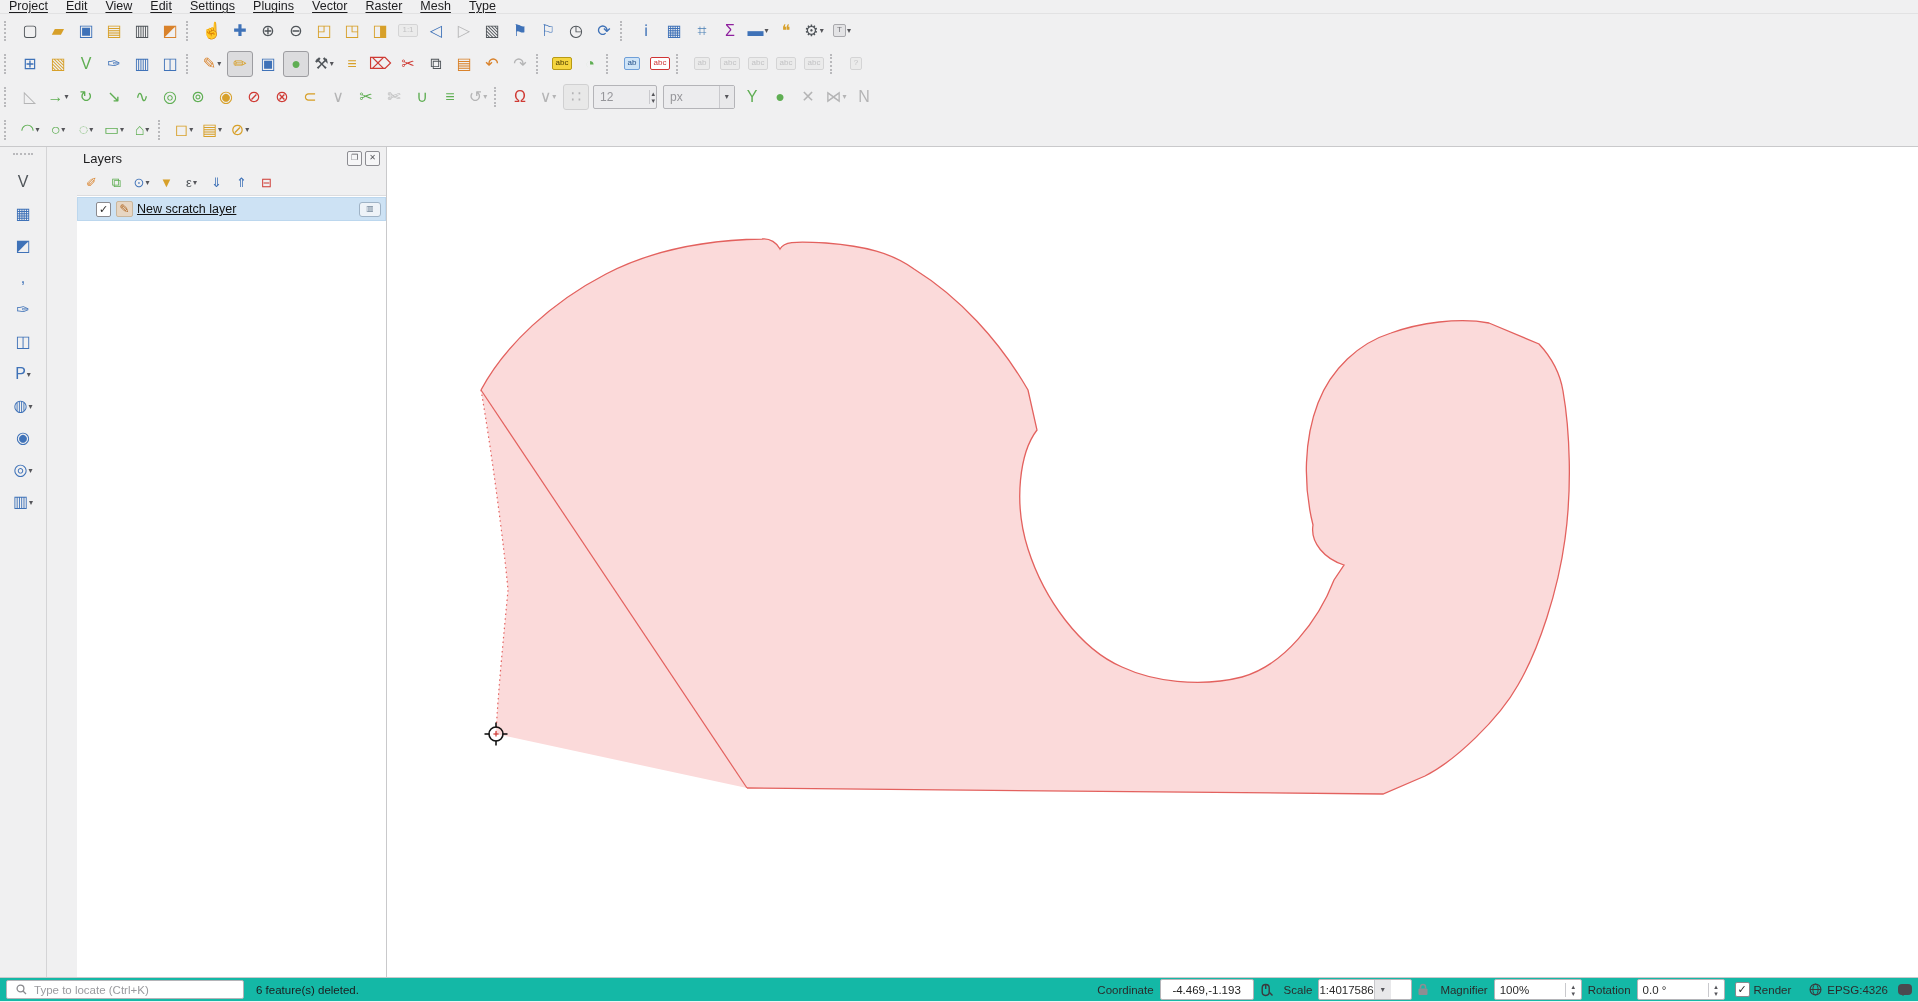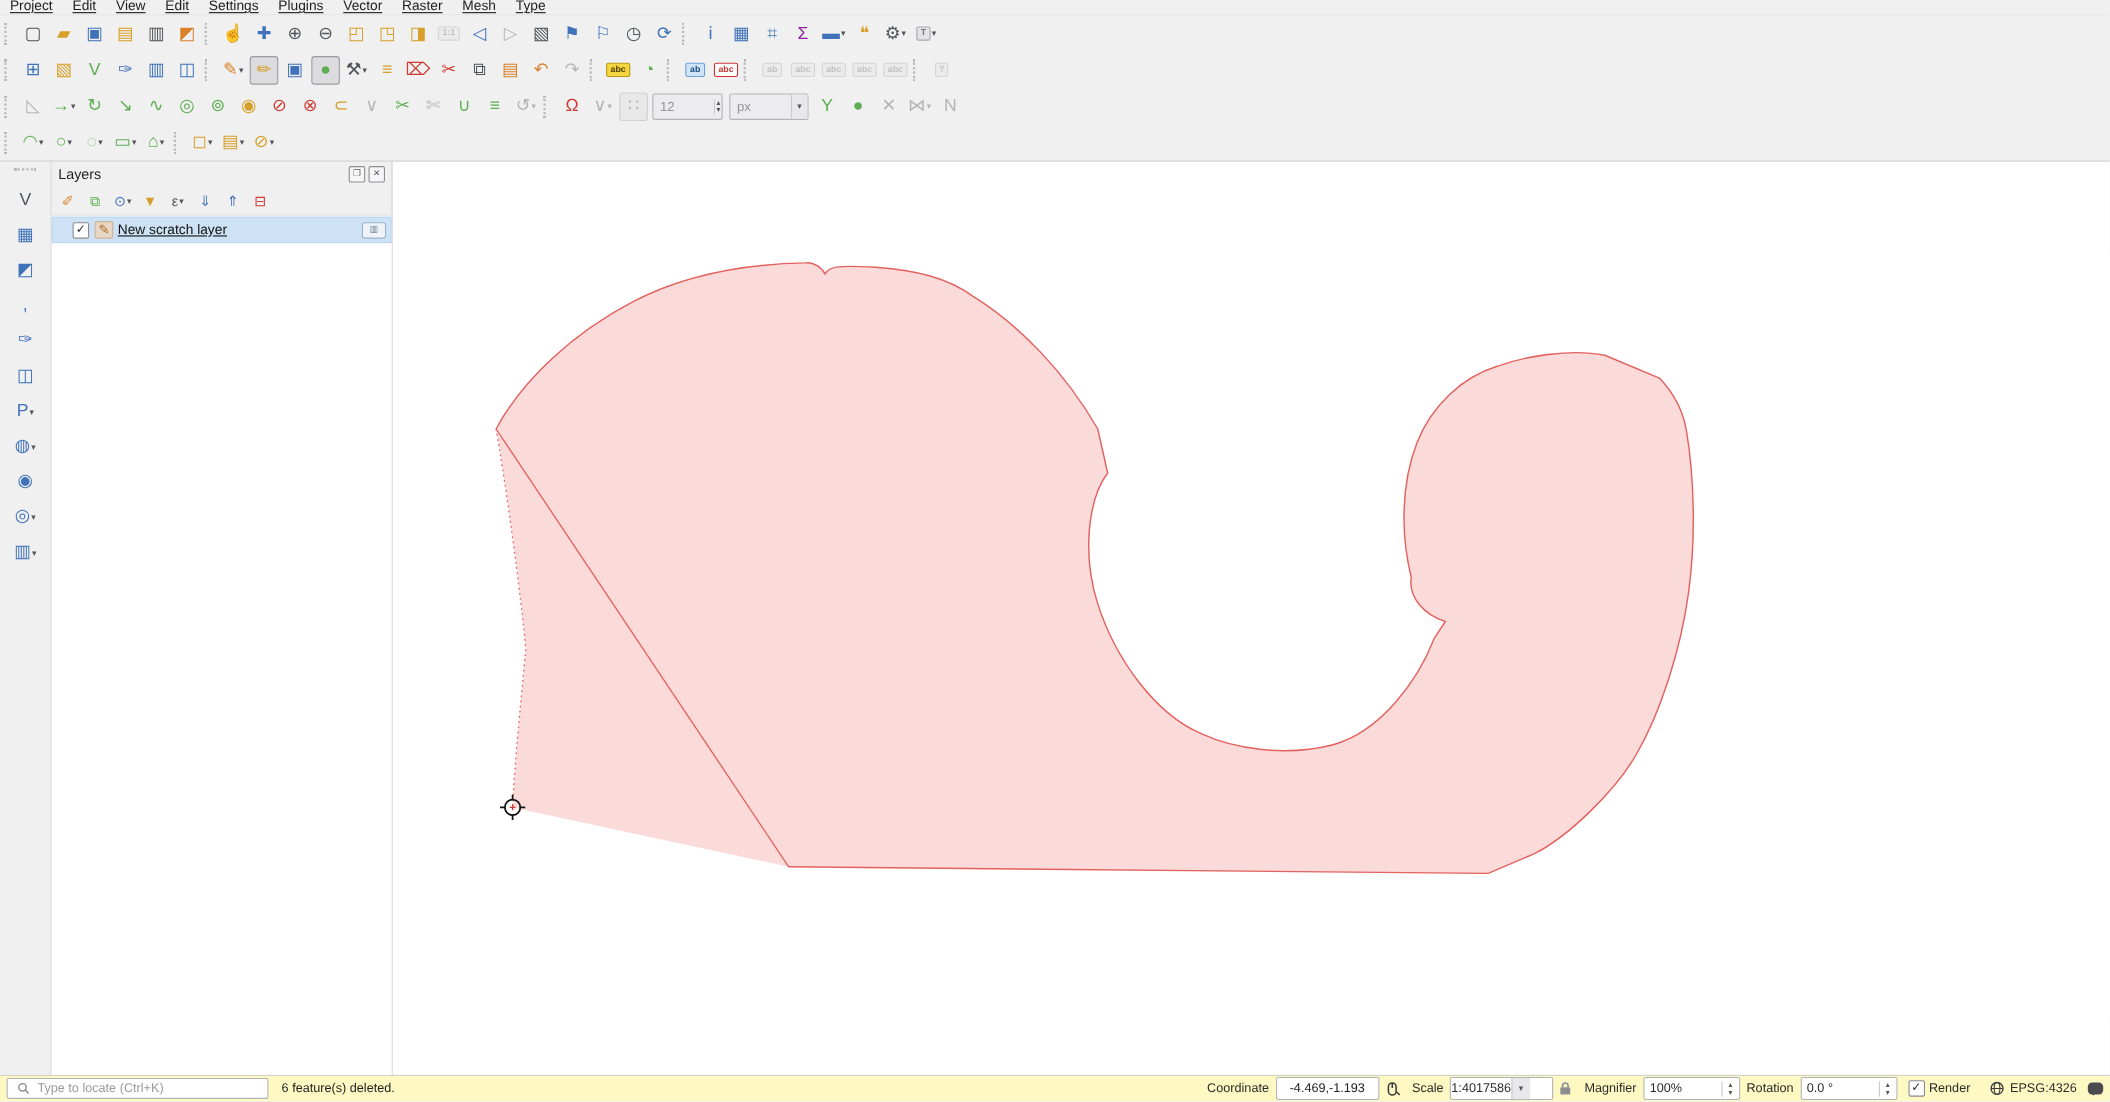--- a/index.html
+++ b/index.html
@@ -12,53 +12,53 @@
   .tgroup{display:flex;align-items:center;height:100%;}
   .handle{width:7px;height:20px;margin:0 3px 0 2px;border-left:2px dotted #b9b9bc;}
   .tb{position:relative;display:flex;align-items:center;justify-content:center;min-width:26px;height:26px;margin:0 1px;
       background:transparent;border:1px solid transparent;border-radius:3px;padding:0;}
   .tb .gl{font-size:16px;line-height:1;}
   .tb.act{background:#dcdcde;border-color:#9d9da1;}
   .tb.dis{opacity:.38;filter:grayscale(.9);}
   .dd{font-size:8px;color:#55555a;margin-left:1px;}
   .ck{color:#50555a}.cb{color:#3f72b8}.cy{color:#d7a02a}.cg{color:#5fae53}
   .cr{color:#cf3a34}.co{color:#d9822b}.cp{color:#8e1f9e}.cm{color:#4a7fb5}
-  .tag{font-size:8px;font-weight:bold;padding:1px 3px;border-radius:2px;border:1px solid;line-height:1.1;}
+  .tag{font-size:8px;font-weight:normal;padding:1px 3px;border-radius:2px;border:1px solid;line-height:1.1;}
   .tag-y{background:#f5d53e;border-color:#b89a14;color:#4c3c00;}
   .tag-b{background:#cfe4f7;border-color:#6f9fd8;color:#1f4c86;}
   .tag-r{background:#fff;border-color:#d03434;color:#d03434;}
   .tag-k{background:#e3e3e5;border-color:#a9a9ad;color:#77777c;}
   .spin,.combo{display:flex;align-items:center;height:22px;background:#fff;border:1px solid #b4b4b8;border-radius:2px;margin:0 3px;font-size:12px;gap:30px;}
   .spin.dis,.combo.dis{background:#ececee;color:#96969a;}
   .spin .sval,.combo .cval{padding:0 6px;flex:1;text-align:left;}
   .sarr{display:flex;flex-direction:column;width:15px;border-left:1px solid #c9c9cd;}
   .sarr span{font-size:7px;line-height:7px;text-align:center;color:#55555a;}
   .carr{width:16px;text-align:center;font-size:8px;color:#55555a;border-left:1px solid #c9c9cd;align-self:stretch;display:flex;align-items:center;justify-content:center;background:#e8e8ea;}
   
   .main{display:flex;height:830px;border-top:1px solid #c9c9cb;}
   .sidecol{width:46px;background:#f0f0f1;border-right:1px solid #d4d4d6;display:flex;flex-direction:column;align-items:center;padding-top:4px;}
   .sidecol .tb{margin:3px 0;}
-  .panel{width:309px;background:#f0f0f1;border-right:1px solid #c9c9cb;display:flex;flex-direction:column;}
+  .panel{width:309px;background:#f0f0f1;border-right:1px solid #c9c9cb;display:flex;flex-direction:column;margin-left:30px;}
   .ptitle{display:flex;align-items:center;height:22px;padding:0 6px;font-size:13px;color:#1d1d1f;}
   .ptitle .sp{flex:1}
   .pbtn{width:13px;height:13px;border:1px solid #8d8d92;border-radius:2px;font-size:8px;line-height:11px;text-align:center;color:#55555a;background:#f6f6f7;margin-left:3px;}
   .ptools{display:flex;align-items:center;height:26px;padding:0 2px;}
   .ptools .tb{min-width:23px;height:22px;}
   .ptools .gl{font-size:13px;}
   .playerlist{flex:1;background:#fff;border-top:1px solid #dcdcde;}
   .lrow{display:flex;align-items:center;height:22px;background:#cde2f4;border:1px solid #bcd7ee;margin:1px 0 0 0;padding:0 4px;}
   .cbx{width:13px;height:13px;background:#fff;border:1px solid #8a8a8f;border-radius:2px;font-size:11px;line-height:12px;text-align:center;color:#2b2b2b;margin:0 5px 0 14px;}
   .lpencil{font-size:12px;color:#b0651f;margin-right:4px;background:#e7d6c3;border:1px solid #c9b69d;border-radius:2px;width:15px;text-align:center;line-height:14px;}
   .lname{font-size:12.5px;color:#111;text-decoration:underline;flex:1;}
   .lchip{width:20px;height:13px;border:1px solid #9fb3c6;border-radius:3px;background:#eef3f8;font-size:8px;line-height:12px;text-align:center;color:#6b7f93;}
   
   .canvas{flex:1;position:relative;background:#fff;}
   .canvas svg{position:absolute;left:0;top:0;}
   
-  .statusbar{display:flex;align-items:center;height:23px;background:#fef9c3;border-top:1px solid #c9c9cb;padding:0 6px;font-size:11.5px;color:#2b2b2b;}
+  .statusbar{display:flex;align-items:center;height:23px;background:#14b8a6;border-top:1px solid #c9c9cb;padding:0 6px;font-size:11.5px;color:#2b2b2b;}
   .locator{display:flex;align-items:center;width:228px;height:17px;background:#fff;border:1px solid #b4b4b8;border-radius:2px;padding:0 4px;margin-right:12px;}
   .locator input{border:0;outline:0;flex:1;font-size:11.5px;color:#444;background:transparent;font-family:inherit;}
   .locator input::placeholder{color:#9a9a9e;}
   .sblabel{margin:0 6px;color:#2b2b2b;}
   .sbinput{width:88px;height:17px;background:#fff;border:1px solid #b4b4b8;border-radius:2px;font-size:11.5px;text-align:center;color:#222;outline:0;font-family:Liberation Sans, sans-serif;}
   .sbspin{display:flex;align-items:center;width:86px;height:19px;background:#fff;border:1px solid #b4b4b8;border-radius:2px;}
   .sbspin .sval{flex:1;padding:0 5px;}
   .sbcombo{display:flex;align-items:center;width:92px;height:19px;background:#fff;border:1px solid #b4b4b8;border-radius:2px;}
   .sbicon{margin:0 5px;display:inline-flex;align-items:center;}
   .bubble{width:14px;height:11px;background:#4a4a4f;border-radius:4px;position:relative;margin-left:10px;}

